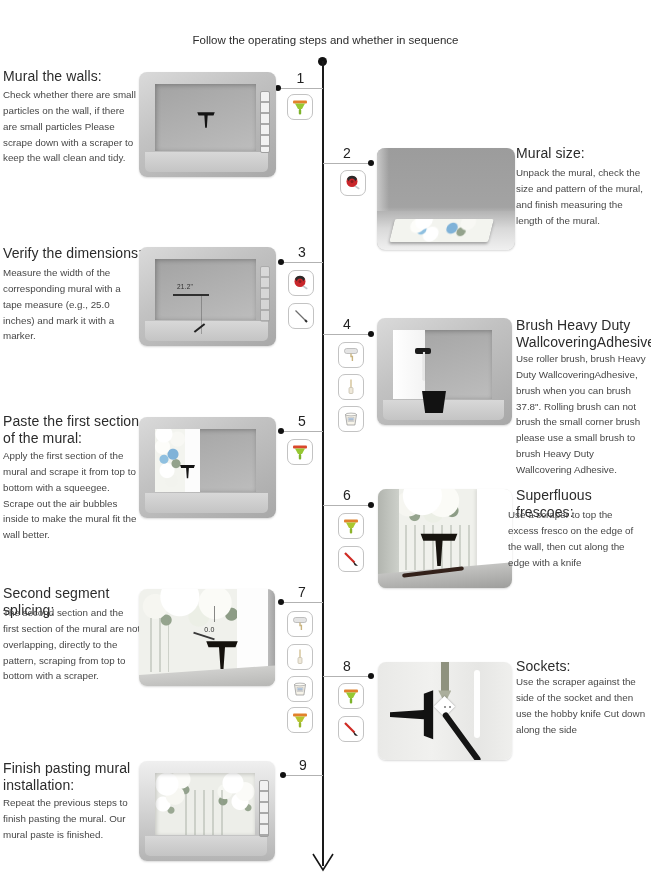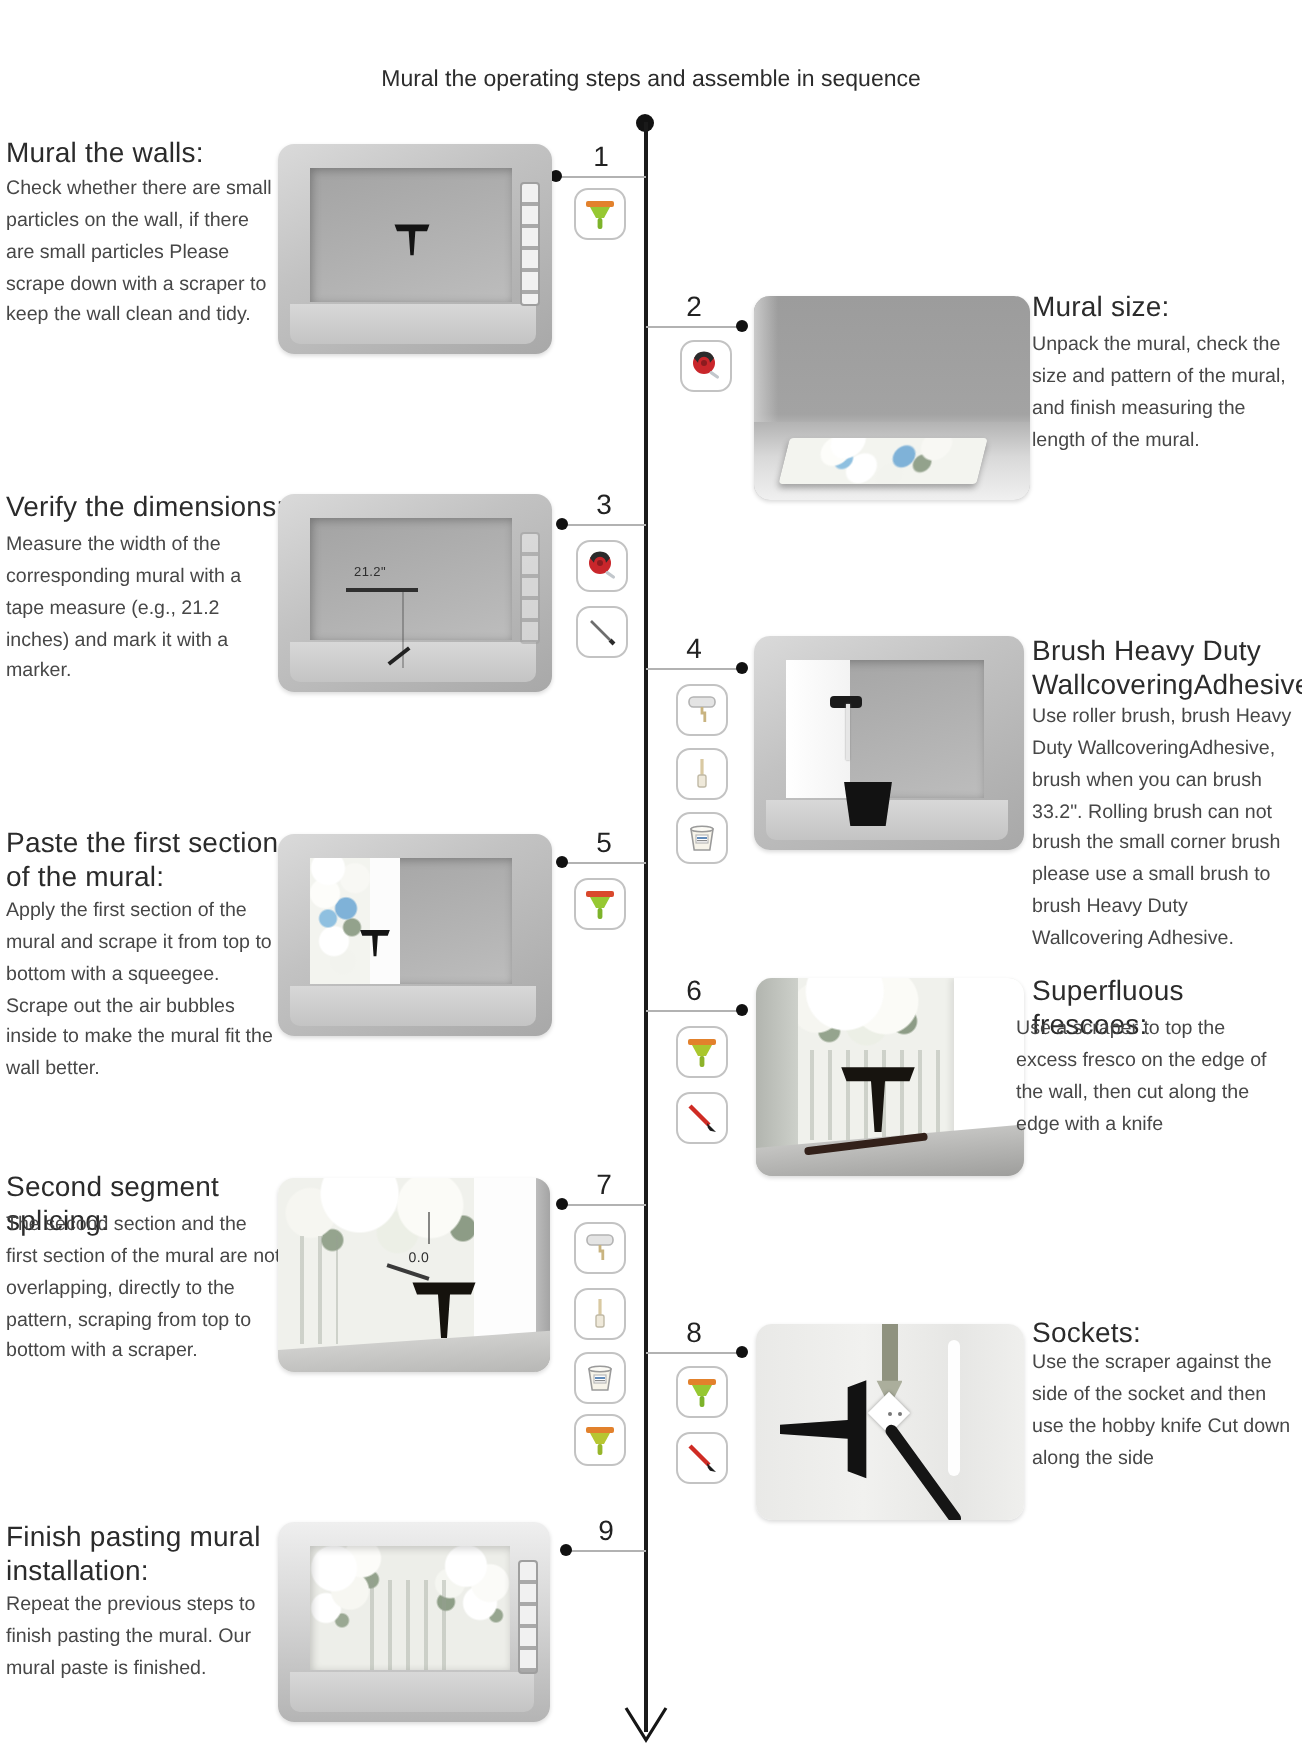--- a/index.html
+++ b/index.html
@@ -79,21 +79,21 @@
   .dim-line  { position:absolute; height:2px; background:#2f2f2f; }
   .dim-vline { position:absolute; width:1px; background:rgba(60,60,60,.35); }
   .tickmark  { position:absolute; height:2px; background:#222; transform:rotate(-38deg); }
   .knife-sil { position:absolute; background:#151515; border-radius:3px; }
 </style>
 </head>
 <body>
 
 <div class="canvas">
 
-  <div class="subtitle">Mural the operating steps and assemble in sequence</div>
+  <div class="subtitle">Follow the operating steps and whether in sequence</div>
 
   <div class="tl-dot"></div>
   <div class="tl-line"></div>
   <svg class="tl-arrow" viewBox="0 0 24 20">
     <polyline points="2,2 12,18 22,2" fill="none" stroke="#161616" stroke-width="1.6"></polyline>
   </svg>
 
   <section>
     <h2 class="shead" style="left:3px;top:68px;width:150px">Mural the walls:</h2>
     <p class="sbody" style="left:3px;top:87px;width:138px">Check whether there are small particles on the wall, if there are small particles Please scrape down with a scraper to keep the wall clean and tidy.</p>
@@ -136,21 +136,21 @@
       <div style="position:absolute;left:0;top:0;bottom:0;width:12px;background:linear-gradient(90deg,#cacaca,rgba(0,0,0,0))"></div>
       <div style="position:absolute;left:0;right:0;bottom:0;height:38%;background:linear-gradient(180deg,#b3b3b3 0%,#d9d9d9 45%,#f0f0f0 100%)"></div>
       <div class="mural-strip-sm" style="position:absolute;left:11%;bottom:7%;width:72%;height:23%;transform:skewX(-14deg);border-radius:2px;box-shadow:0 2px 3px rgba(0,0,0,.3)"></div>
     </figure>
     <h2 class="shead" style="left:516px;top:145px;width:134px">Mural size:</h2>
     <p class="sbody" style="left:516px;top:165px;width:134px">Unpack the mural, check the size and pattern of the mural, and finish measuring the length of the mural.</p>
   </section>
 
   <section>
     <h2 class="shead" style="left:3px;top:245px;width:150px">Verify the dimensions:</h2>
-    <p class="sbody" style="left:3px;top:265px;width:136px">Measure the width of the corresponding mural with a tape measure (e.g., 21.2 inches) and mark it with a marker.</p>
+    <p class="sbody" style="left:3px;top:265px;width:136px">Measure the width of the corresponding mural with a tape measure (e.g., 25.0 inches) and mark it with a marker.</p>
     <div class="conn" style="left:281px;top:262px;width:42px"></div>
     <div class="cdot" style="left:278px;top:259px"></div>
     <div class="snum" style="left:281px;top:244px;width:42px">3</div>
     <div class="tool" style="left:288px;top:270px">
       <svg viewBox="0 0 20 20">
           <circle cx="9" cy="8.5" r="5.5" fill="#c9262b"></circle>
           <path d="M4 6 A5.5 5.5 0 0 1 14 6 L12 8.4 A3 3 0 0 0 6 8.4 Z" fill="#2b2b2b"></path>
           <circle cx="9" cy="8.5" r="1.5" fill="#8c1b1f"></circle>
           <rect x="12.4" y="12.2" width="5.4" height="1.6" rx=".8" transform="rotate(35 12.4 12.2)" fill="#c2c7cc"></rect>
         </svg>
@@ -203,21 +203,21 @@
       <div class="room-frame"></div>
       <div class="room-floor"></div>
       <div class="room-wall">
         <div style="position:absolute;left:0;top:0;bottom:0;width:32px;background:linear-gradient(90deg,#ffffff,#f3f3f3)"></div>
         <div style="position:absolute;left:22px;top:26%;width:16px;height:6px;background:#1b1b1b;border-radius:2px"></div>
         <div style="position:absolute;left:30px;top:32%;width:2px;height:40%;background:#e6e6e6;box-shadow:0 0 1px #8a8a8a"></div>
       </div>
       <div style="position:absolute;left:44px;bottom:12px;width:26px;height:22px;background:#121212;clip-path:polygon(4% 0,96% 0,84% 100%,16% 100%)"></div>
     </figure>
     <h2 class="shead" style="left:516px;top:317px;width:135px">Brush Heavy Duty WallcoveringAdhesive:</h2>
-    <p class="sbody" style="left:516px;top:351px;width:134px">Use roller brush, brush Heavy Duty WallcoveringAdhesive, brush when you can brush 33.2". Rolling brush can not brush the small corner brush please use a small brush to brush Heavy Duty Wallcovering Adhesive.</p>
+    <p class="sbody" style="left:516px;top:351px;width:134px">Use roller brush, brush Heavy Duty WallcoveringAdhesive, brush when you can brush 37.8". Rolling brush can not brush the small corner brush please use a small brush to brush Heavy Duty Wallcovering Adhesive.</p>
   </section>
 
   <section>
     <h2 class="shead" style="left:3px;top:413px;width:140px">Paste the first section of the mural:</h2>
     <p class="sbody" style="left:3px;top:448px;width:138px">Apply the first section of the mural and scrape it from top to bottom with a squeegee. Scrape out the air bubbles inside to make the mural fit the wall better.</p>
     <div class="conn" style="left:281px;top:431px;width:42px"></div>
     <div class="cdot" style="left:278px;top:428px"></div>
     <div class="snum" style="left:281px;top:413px;width:42px">5</div>
     <div class="tool" style="left:287px;top:439px">
       <svg viewBox="0 0 20 20">

